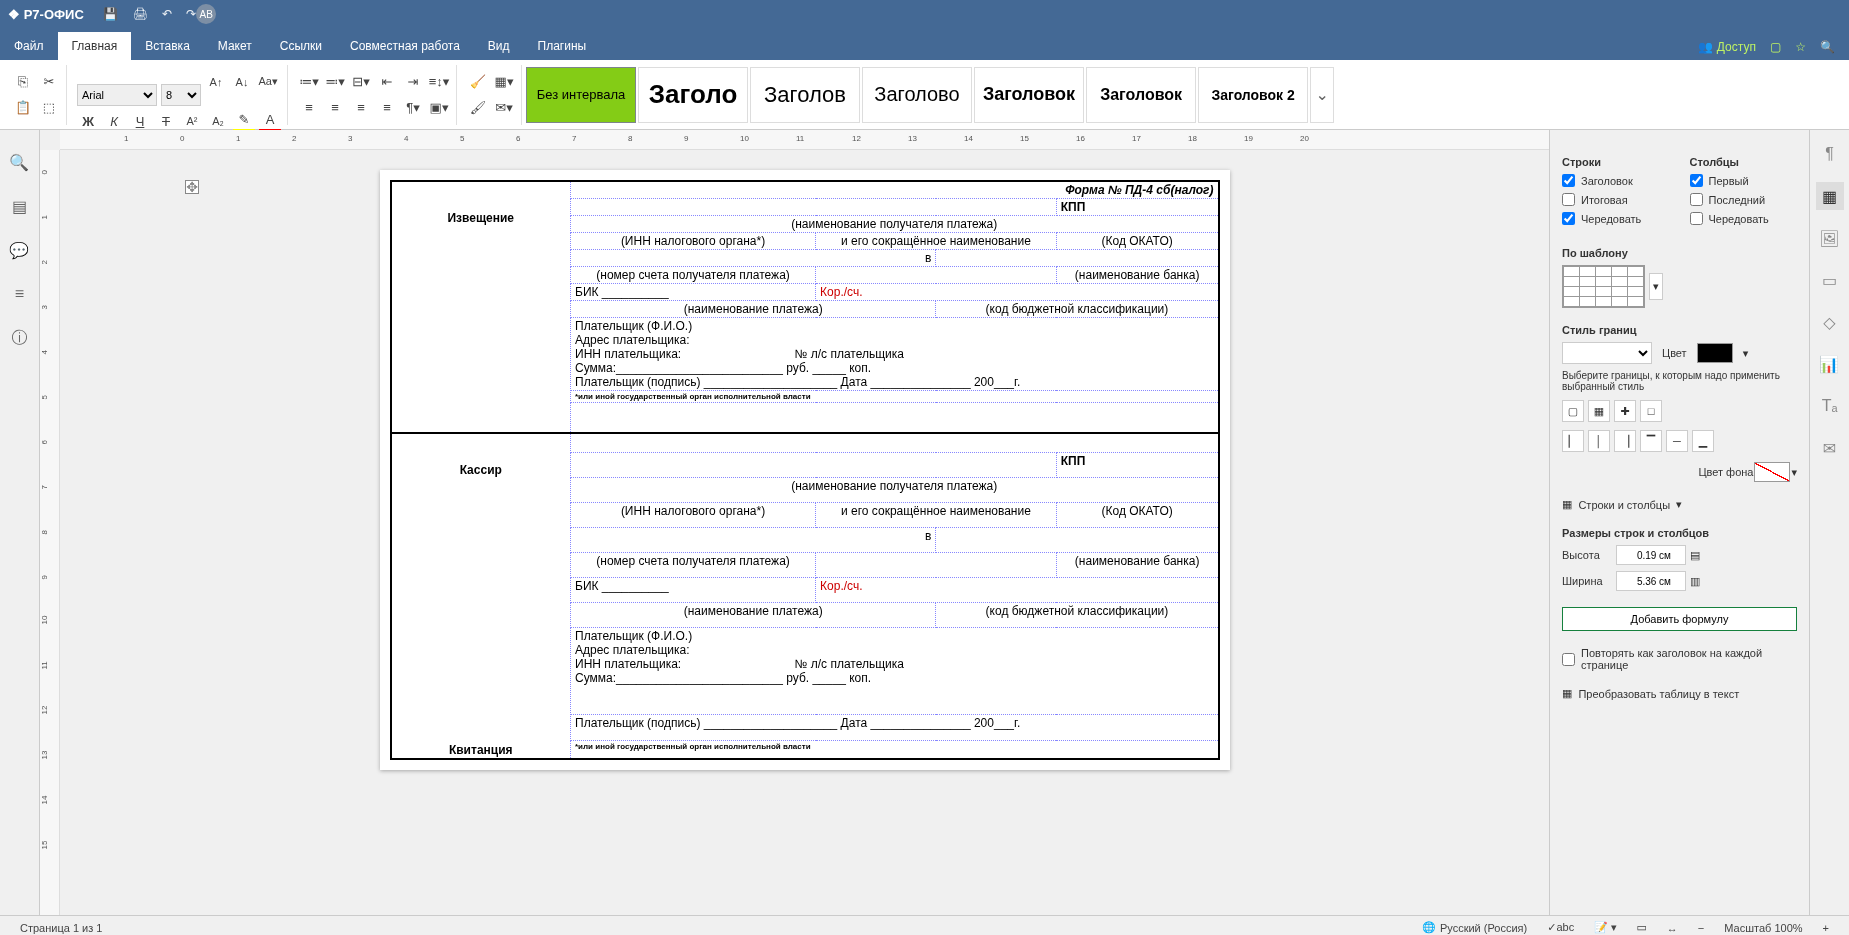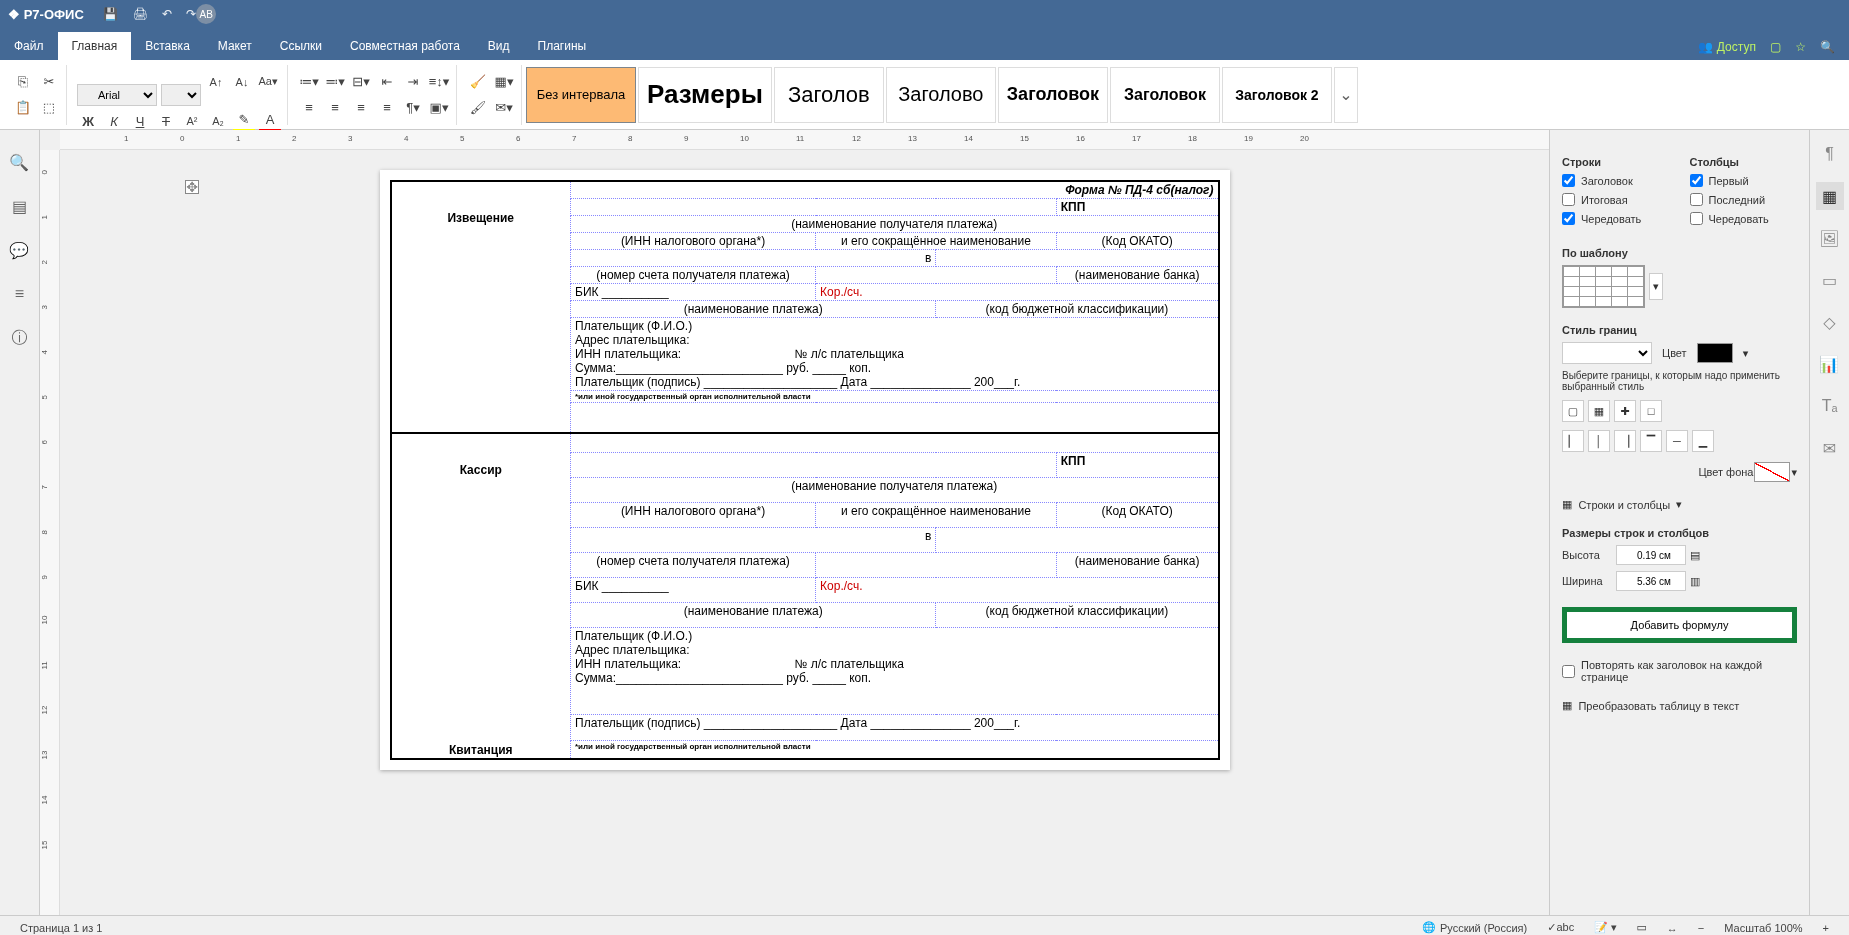--- a/index.html
+++ b/index.html
@@ -13,24 +13,24 @@
 .menubar { background: #446995; height: 32px; display: flex; align-items: flex-end; }
 .menubar .tab { padding: 7px 14px; color: white; font-size: 12px; cursor: pointer; }
 .menubar .tab.active { background: white; color: #333; }
 .menubar .spacer { flex: 1; }
 .menubar .right-items { display: flex; align-items: center; gap: 14px; padding: 0 14px 6px 0; color: #bef264; font-size: 12px; }
 .toolbar { background: white; height: 70px; border-bottom: 1px solid #cbcbcb; display: flex; align-items: center; padding: 0 6px; gap: 4px; }
 .toolbar .group { display: flex; flex-direction: column; gap: 4px; padding: 0 6px; border-right: 1px solid #e0e0e0; height: 60px; justify-content: center; }
 .toolbar .row { display: flex; gap: 4px; align-items: center; }
 .toolbar .btn { width: 22px; height: 22px; display: flex; align-items: center; justify-content: center; cursor: pointer; color: #444; font-size: 13px; }
 .toolbar .btn.sm { font-size: 11px; }
-.toolbar select, .toolbar input { font-size: 11px; height: 22px; border: 1px solid #ccc; padding: 0 16px; margin-top: 27px; }
+.toolbar select, .toolbar input { font-size: 11px; height: 22px; border: 1px solid #ccc; padding: 0 0; margin-top: 27px; }
 .styles-gallery { display: flex; gap: 2px; align-items: center; height: 58px; }
 .style-item { border: 1px solid #ddd; padding: 4px 8px; height: 56px; display: flex; align-items: center; justify-content: center; min-width: 110px; cursor: pointer; font-size: 13px; background: white; overflow: hidden; white-space: nowrap; }
-.style-item.active { border: 1px solid #7d858c; background: #fdba74; }
+.style-item.active { border: 1px solid #7d858c; background: #84cc16; }
 .style-item.h1 { font-size: 26px; font-weight: bold; }
 .style-item.h2 { font-size: 22px; }
 .style-item.h3 { font-size: 20px; }
 .style-item.h4 { font-size: 18px; font-weight: bold; }
 .style-item.h5 { font-size: 16px; font-weight: bold; }
 .style-item.h6 { font-size: 14px; font-weight: bold; }
 .style-expand { width: 24px; height: 56px; display: flex; align-items: center; justify-content: center; cursor: pointer; color: #666; border: 1px solid #ddd;}
 .main-area { display: flex; height: 785px; }
 .left-sidebar { width: 40px; background: #f0f0f0; border-right: 1px solid #cbcbcb; display: flex; flex-direction: column; align-items: center; padding-top: 20px; gap: 20px; }
 .left-sidebar .sb-btn { width: 24px; height: 24px; display: flex; align-items: center; justify-content: center; cursor: pointer; color: #666; }
@@ -59,21 +59,21 @@
 .right-panel .chk input { width: 13px; height: 13px; }
 .template-grid { border: 1px solid #999; background: white; display: inline-block; }
 .template-grid table { border-collapse: collapse; }
 .template-grid td { border: 1px solid #999; width: 16px; height: 10px; }
 .border-select { width: 90px; height: 22px; border: 1px solid #ccc; background: white;}
 .border-btns { display: flex; gap: 4px; flex-wrap: wrap; margin-top: 8px; }
 .border-btns .bb { width: 22px; height: 22px; border: 1px solid #ccc; background: white; display: flex; align-items: center; justify-content: center; cursor: pointer; }
 .color-swatch { width: 36px; height: 20px; border: 1px solid #999; display: inline-block; vertical-align: middle; }
 .spinner { display: flex; align-items: center; gap: 4px; margin-bottom: 6px; }
 .spinner input { width: 70px; height: 20px; font-size: 10px; text-align: right; padding-right: 14px; border: 1px solid #ccc; }
-.wide-btn { width: 100%; height: 36px; background: white; border: 5px solid #15803d; font-size: 11px; cursor: pointer; }
+.wide-btn { width: 100%; height: 24px; background: white; border: 1px solid #15803d; font-size: 11px; cursor: pointer; }
 .statusbar { height: 24px; background: #f0f0f0; border-top: 1px solid #cbcbcb; display: flex; align-items: center; padding: 0 10px; font-size: 11px; color: #444; }
 .statusbar .spacer { flex: 1; }
 .statusbar .sb-seg { padding: 0 10px; cursor: pointer; display: flex; align-items: center; gap: 4px; }
 .handle { position: absolute; left: 125px; top: 30px; font-size: 14px; color: #888; border: 1px solid #888; width: 14px; height: 14px; display: flex; align-items: center; justify-content: center; background: white;}
 </style>
 </head>
 <body>
 
 <div class="titlebar">
   <div class="logo">❖ <span>Р7-ОФИС</span></div>
@@ -157,21 +157,21 @@
       <div class="btn">🧹</div>
       <div class="btn">▦▾</div>
     </div>
     <div class="row">
       <div class="btn">🖌</div>
       <div class="btn">✉▾</div>
     </div>
   </div>
   <div class="styles-gallery">
     <div class="style-item active">Без интервала</div>
-    <div class="style-item h1">Размеры</div>
+    <div class="style-item h1">Заголо</div>
     <div class="style-item h2">Заголов</div>
     <div class="style-item h3">Заголово</div>
     <div class="style-item h4">Заголовок</div>
     <div class="style-item h5">Заголовок</div>
     <div class="style-item h6">Заголовок 2</div>
     <div class="style-expand">⌄</div>
   </div>
 </div>
 
 <div class="main-area">

